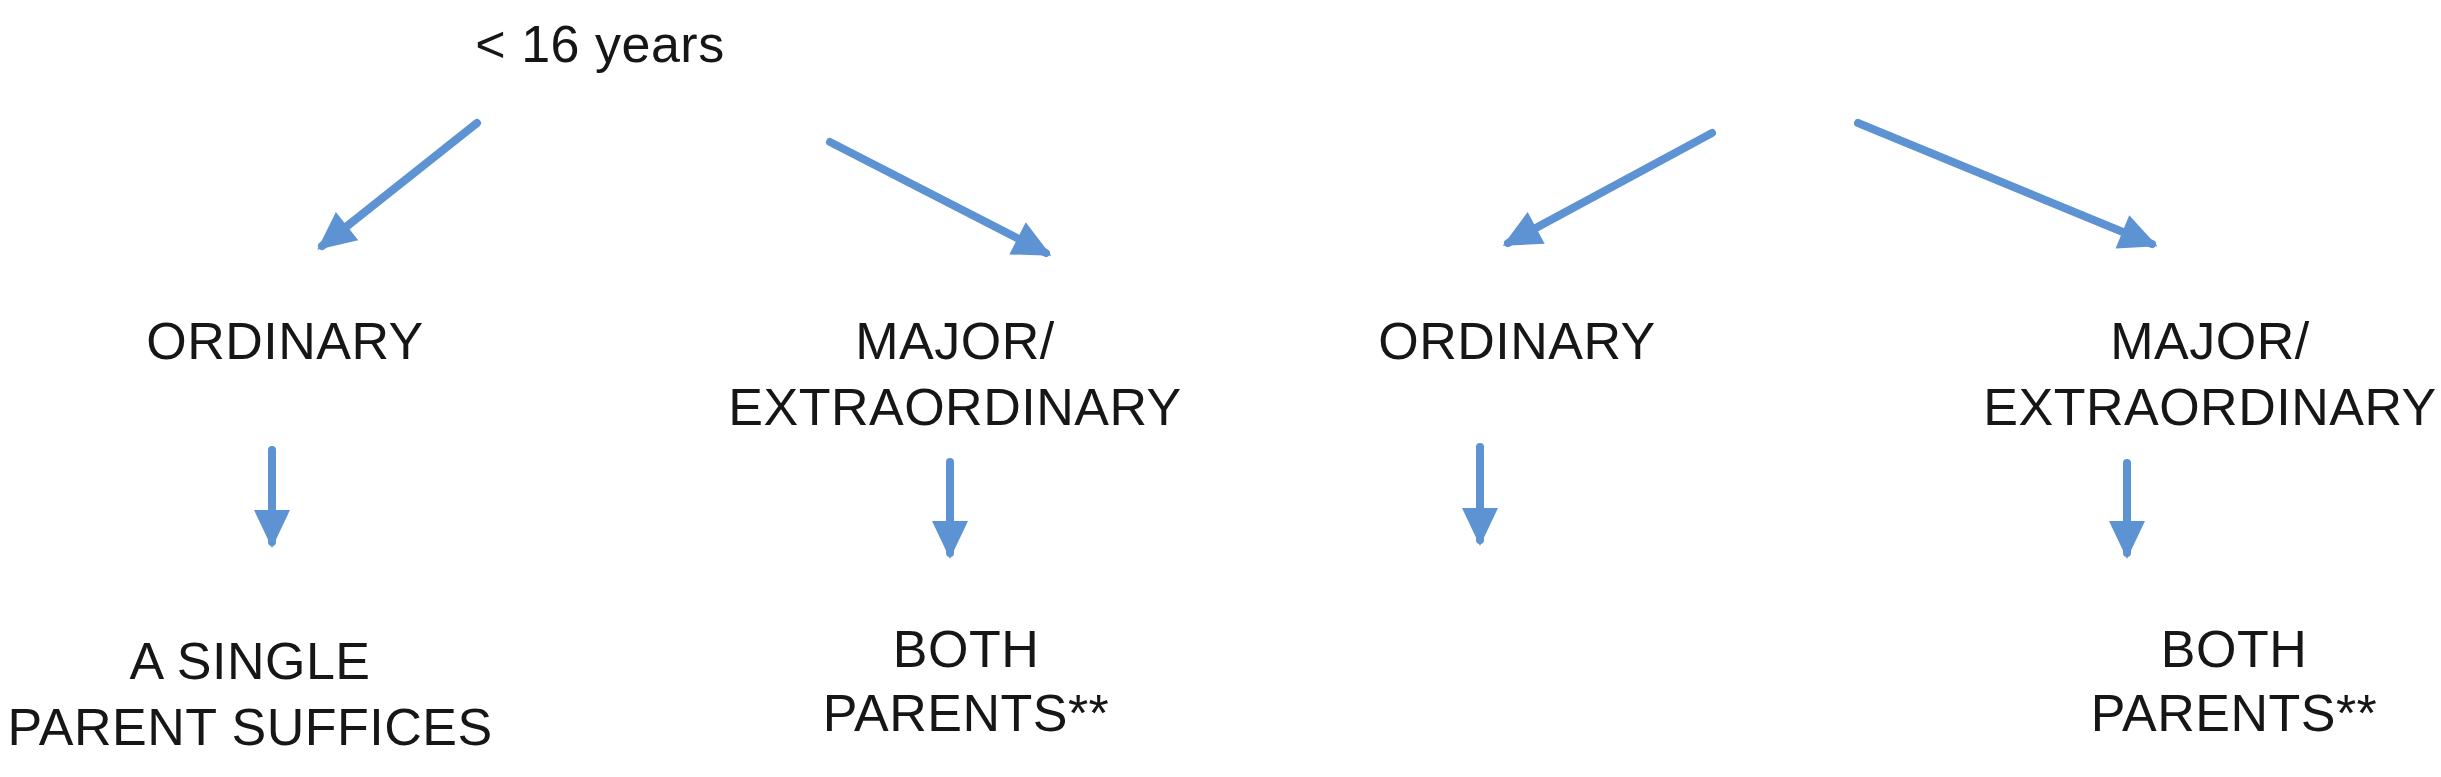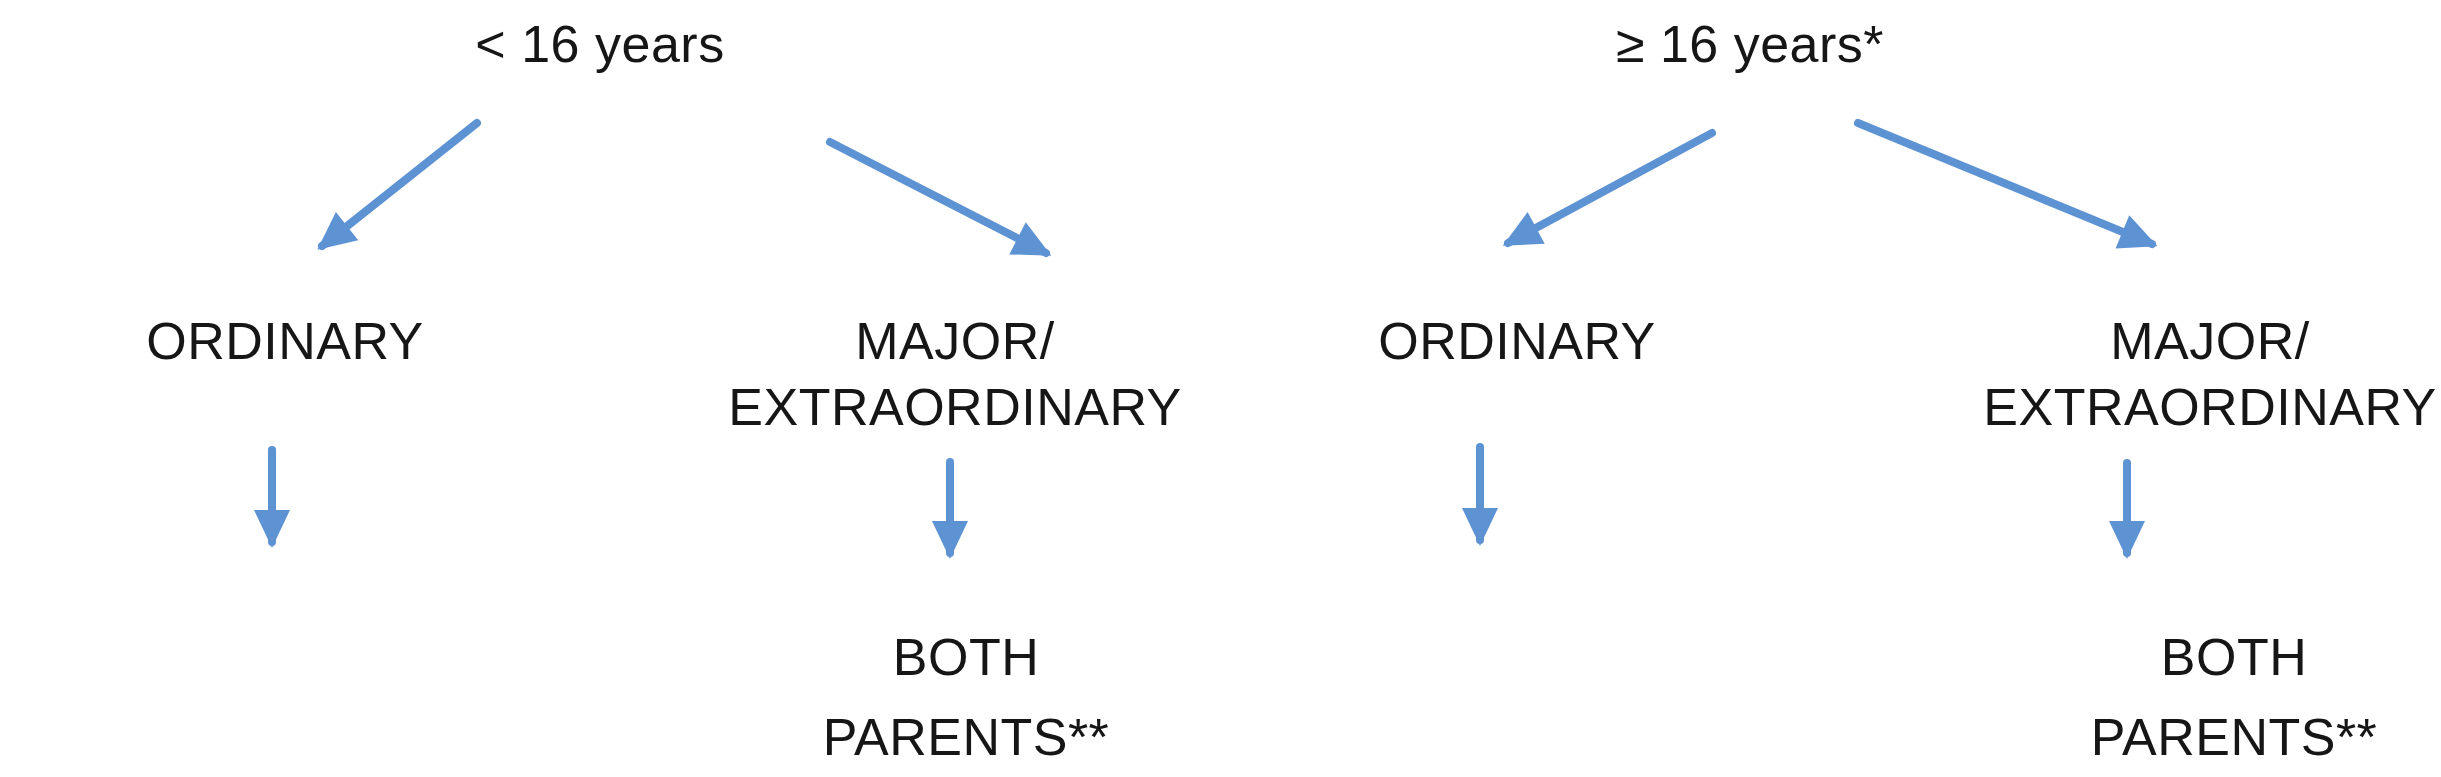--- a/index.html
+++ b/index.html
@@ -40,21 +40,21 @@
     color: var(--text-color, #161616);
     font-size: 52px;
     line-height: 66px;
     white-space: pre-line;
     letter-spacing: 0.5px;
   }
   .root-label {
     line-height: 60px;
   }
   .outcome-loose {
-    line-height: 80px;
+    line-height: 64px;
   }
 </style>
 </head>
 <body>
 
 <div class="canvas">
 
   <svg class="arrows" viewBox="0 0 2441 777" xmlns="http://www.w3.org/2000/svg">
     <defs>
       <marker id="ah" viewBox="0 0 10 10" refX="8.5" refY="5" markerWidth="5" markerHeight="5" orient="auto-start-reverse">
@@ -84,32 +84,33 @@
     <g>
       <line class="arrow-line" x1="1480" y1="447" x2="1480" y2="540" marker-end="url(#ah)"></line>
     </g>
     <g>
       <line class="arrow-line" x1="2127" y1="463" x2="2127" y2="553" marker-end="url(#ah)"></line>
     </g>
   </svg>
 
   <div class="node root-label" style="left:600px; top:14px;">&lt; 16 years</div>
 
-  <div class="node root-label" style="left:1750px; top:14px;">≥ 16 years*</div>
 
   <div class="node" style="left:285px; top:308px;">ORDINARY</div>
 
   <div class="node" style="left:955px; top:308px;">MAJOR/
 EXTRAORDINARY</div>
 
   <div class="node" style="left:1517px; top:308px;">ORDINARY</div>
 
   <div class="node" style="left:2210px; top:308px;">MAJOR/
 EXTRAORDINARY</div>
 
+  <div class="node" style="left:250px; top:628px;">A SINGLE
+PARENT SUFFICES</div>
 
   <div class="node outcome-loose" style="left:966px; top:617px;">BOTH
 PARENTS**</div>
 
 
   <div class="node outcome-loose" style="left:2234px; top:617px;">BOTH
 PARENTS**</div>
 
 </div>
 

